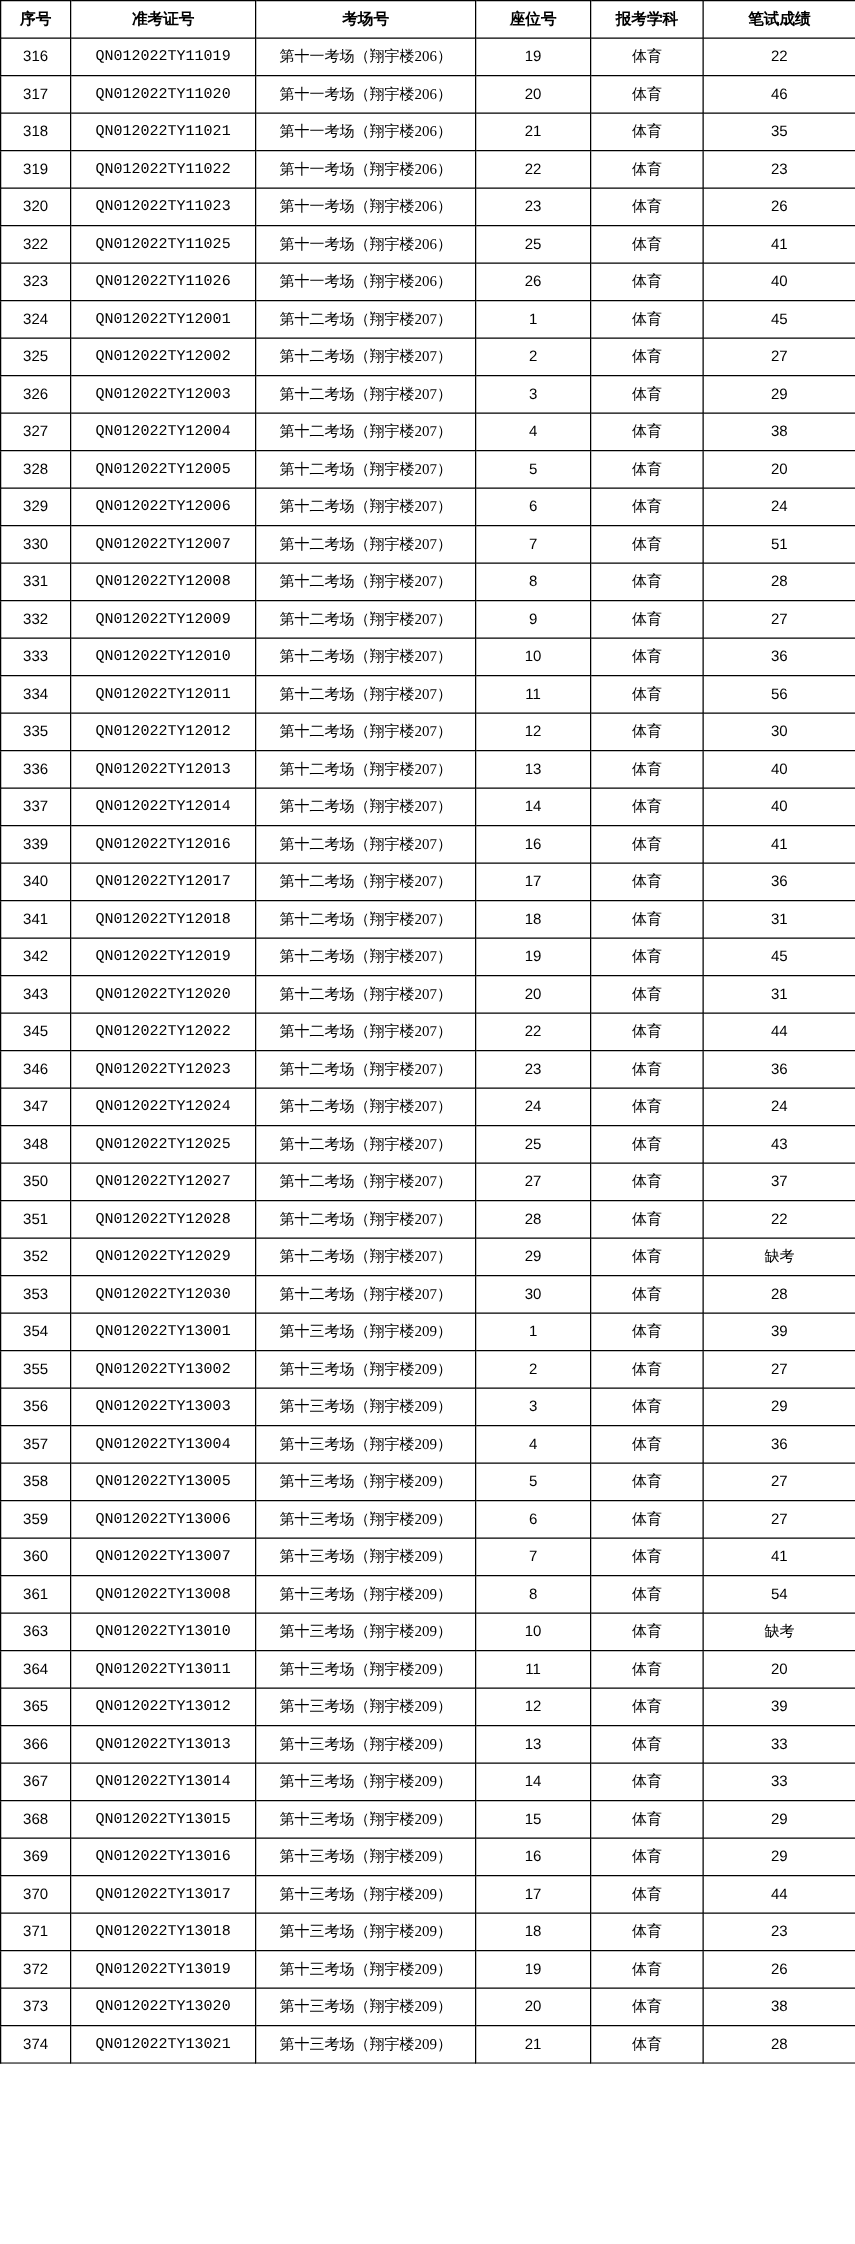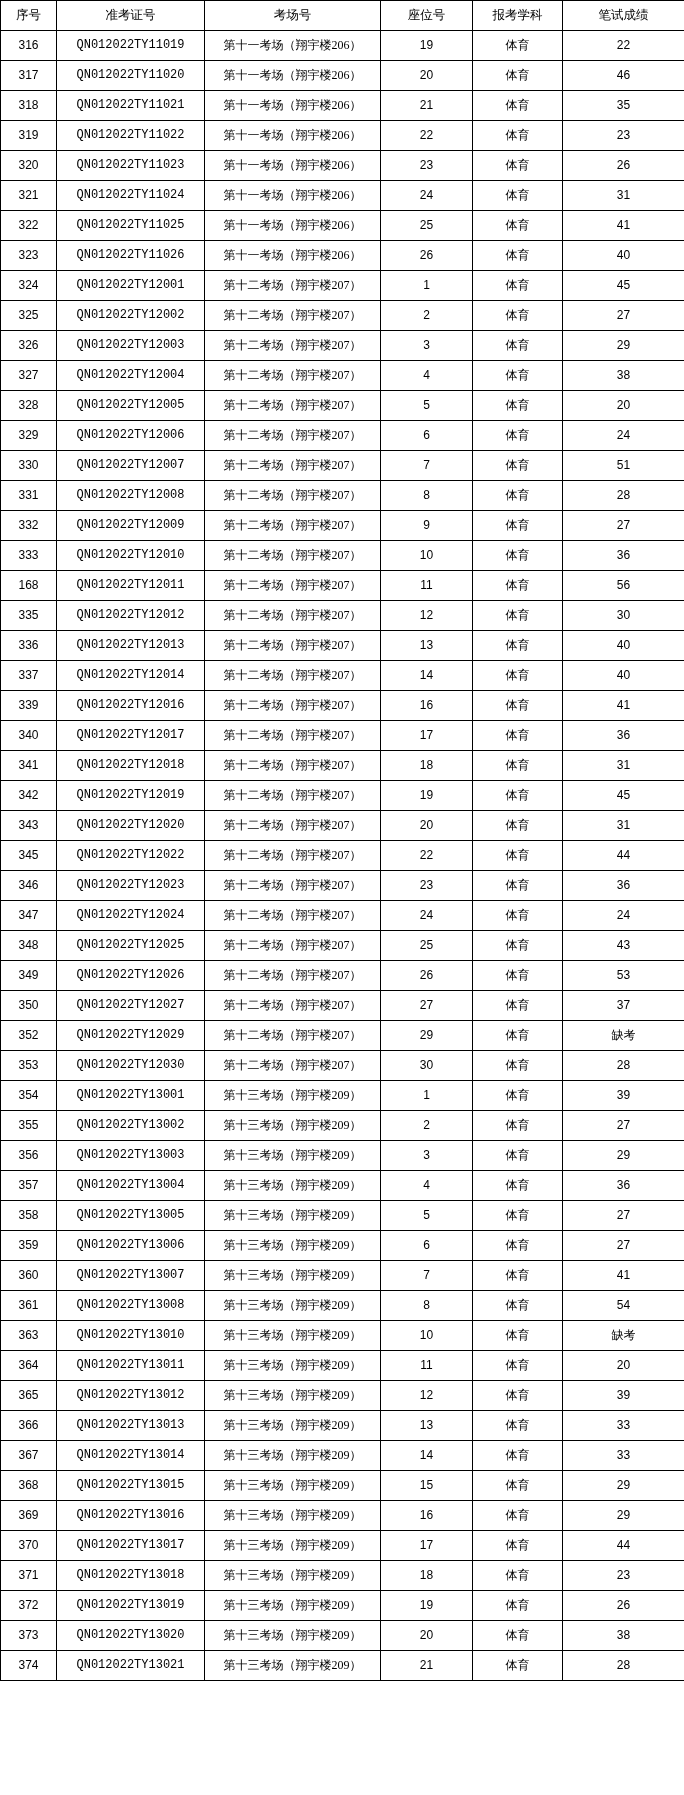--- a/index.html
+++ b/index.html
@@ -23,21 +23,21 @@
     vertical-align: middle;
     font-size: 12px;
     color: #000000;
     padding: 0;
     height: 29px;
     line-height: 29px;
     overflow: hidden;
     white-space: nowrap;
   }
   table.exam-table th {
-    font-weight: normal;
+    font-weight: bold;
     font-size: 12.5px;
   }
   
   col.c0 { width: 56px; }
   col.c1 { width: 148px; }
   col.c2 { width: 176px; }
   col.c3 { width: 92px; }
   col.c4 { width: 90px; }
   col.c5 { width: 122px; }
 
@@ -111,28 +111,20 @@
       </tr>
       <tr>
         <td class="c-num">320</td>
         <td class="c-ticket">QN012022TY11023</td>
         <td class="c-room">第十一考场（翔宇楼206）</td>
         <td class="c-num">23</td>
         <td class="c-subject">体育</td>
         <td class="c-score">26</td>
       </tr>
       <tr>
-        <td class="c-num">321</td>
-        <td class="c-ticket">QN012022TY11024</td>
-        <td class="c-room">第十一考场（翔宇楼206）</td>
-        <td class="c-num">24</td>
-        <td class="c-subject">体育</td>
-        <td class="c-score">31</td>
-      </tr>
-      <tr>
         <td class="c-num">322</td>
         <td class="c-ticket">QN012022TY11025</td>
         <td class="c-room">第十一考场（翔宇楼206）</td>
         <td class="c-num">25</td>
         <td class="c-subject">体育</td>
         <td class="c-score">41</td>
       </tr>
       <tr>
         <td class="c-num">323</td>
         <td class="c-ticket">QN012022TY11026</td>
@@ -215,21 +207,21 @@
       </tr>
       <tr>
         <td class="c-num">333</td>
         <td class="c-ticket">QN012022TY12010</td>
         <td class="c-room">第十二考场（翔宇楼207）</td>
         <td class="c-num">10</td>
         <td class="c-subject">体育</td>
         <td class="c-score">36</td>
       </tr>
       <tr>
-        <td class="c-num">168</td>
+        <td class="c-num">334</td>
         <td class="c-ticket">QN012022TY12011</td>
         <td class="c-room">第十二考场（翔宇楼207）</td>
         <td class="c-num">11</td>
         <td class="c-subject">体育</td>
         <td class="c-score">56</td>
       </tr>
       <tr>
         <td class="c-num">335</td>
         <td class="c-ticket">QN012022TY12012</td>
         <td class="c-room">第十二考场（翔宇楼207）</td>
@@ -319,34 +311,34 @@
       </tr>
       <tr>
         <td class="c-num">348</td>
         <td class="c-ticket">QN012022TY12025</td>
         <td class="c-room">第十二考场（翔宇楼207）</td>
         <td class="c-num">25</td>
         <td class="c-subject">体育</td>
         <td class="c-score">43</td>
       </tr>
       <tr>
-        <td class="c-num">349</td>
-        <td class="c-ticket">QN012022TY12026</td>
-        <td class="c-room">第十二考场（翔宇楼207）</td>
-        <td class="c-num">26</td>
-        <td class="c-subject">体育</td>
-        <td class="c-score">53</td>
-      </tr>
-      <tr>
         <td class="c-num">350</td>
         <td class="c-ticket">QN012022TY12027</td>
         <td class="c-room">第十二考场（翔宇楼207）</td>
         <td class="c-num">27</td>
         <td class="c-subject">体育</td>
         <td class="c-score">37</td>
+      </tr>
+      <tr>
+        <td class="c-num">351</td>
+        <td class="c-ticket">QN012022TY12028</td>
+        <td class="c-room">第十二考场（翔宇楼207）</td>
+        <td class="c-num">28</td>
+        <td class="c-subject">体育</td>
+        <td class="c-score">22</td>
       </tr>
       <tr>
         <td class="c-num">352</td>
         <td class="c-ticket">QN012022TY12029</td>
         <td class="c-room">第十二考场（翔宇楼207）</td>
         <td class="c-num">29</td>
         <td class="c-subject">体育</td>
         <td class="c-score">缺考</td>
       </tr>
       <tr>

